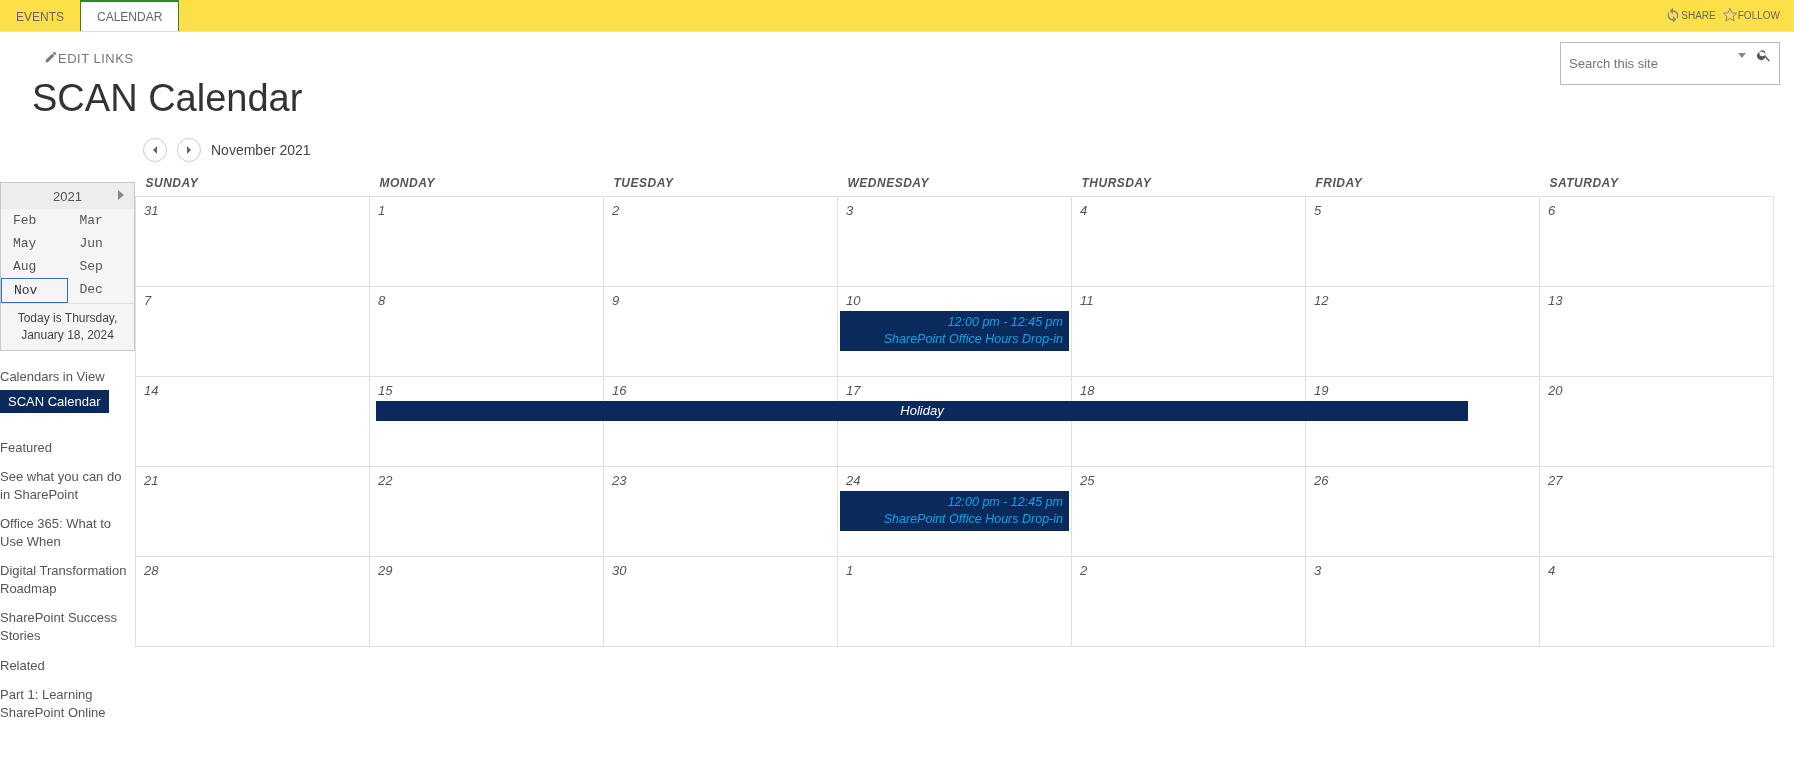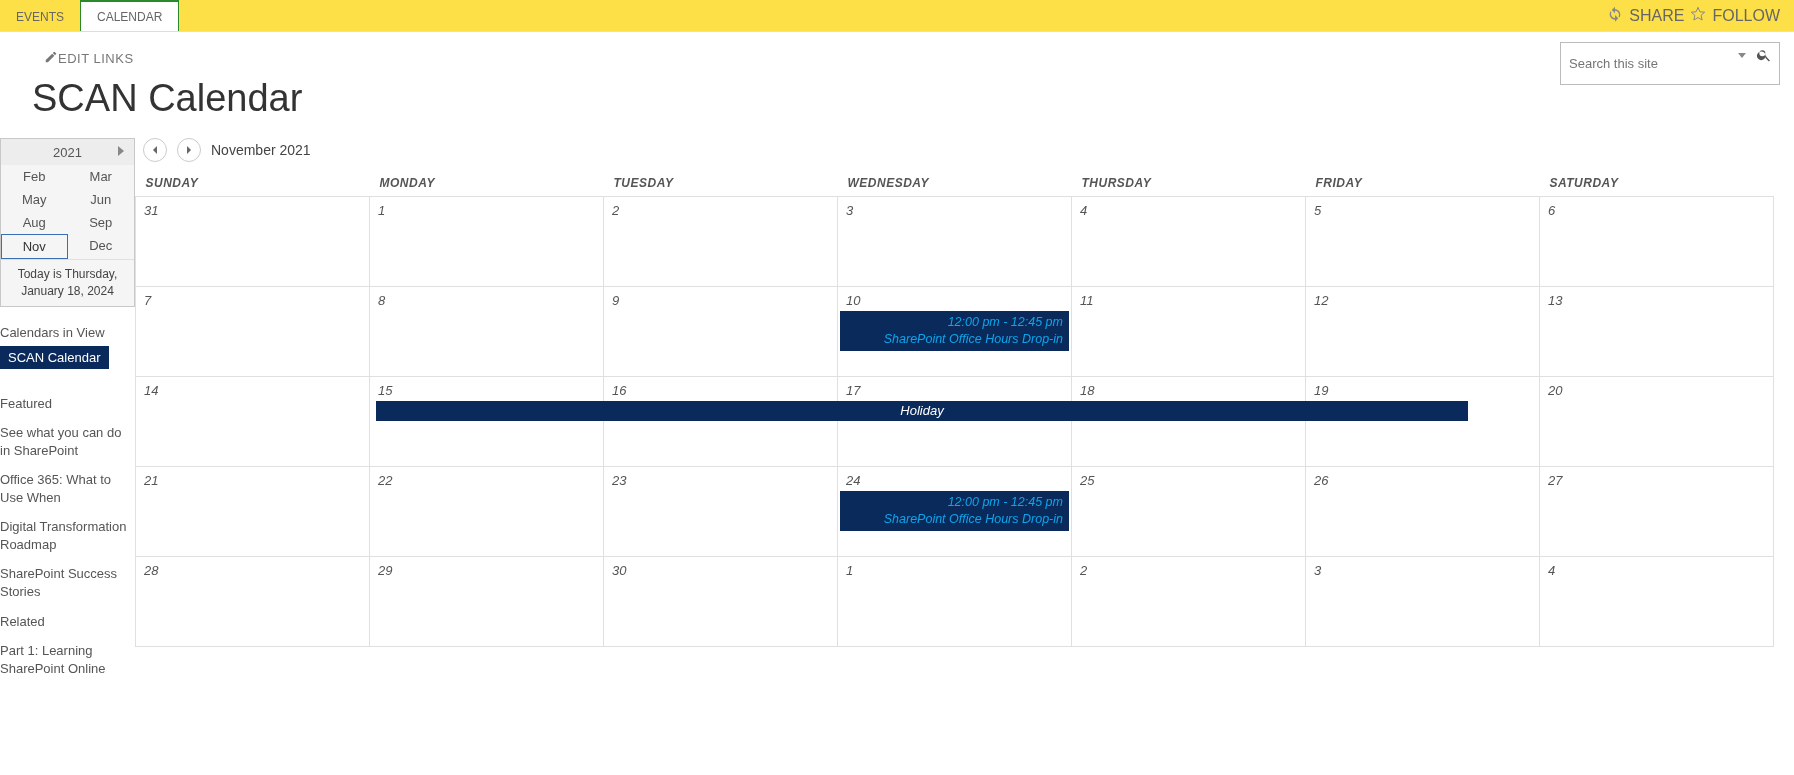--- a/index.html
+++ b/index.html
@@ -4,46 +4,46 @@
 <style>
   * { box-sizing: border-box; margin: 0; padding: 0; }
   body { font-family: "Segoe UI Light", "Segoe UI", Arial, sans-serif; font-size: 13px; color: #444; background: #fff; }
 
   
   .ribbon { background: #fde047; border-bottom: 1px solid #ddd; height: 32px; display: flex; align-items: stretch; }
   .ribbon-tabs { display: flex; }
   .ribbon-tab { padding: 8px 16px; font-size: 12px; color: #666; cursor: pointer; border-top: 2px solid transparent; }
   .ribbon-tab.active { border-top: 2px solid #2a8a2a; border-left:1px solid #2a8a2a; border-right:1px solid #2a8a2a; background:#fff; }
   .ribbon-actions { margin-left: auto; display: flex; align-items: center; gap: 6px; padding-right: 14px; }
-  .ribbon-action { display:flex; align-items:center; gap:6px; color:#666; font-size:16px; cursor:pointer;text-align:right; }
+  .ribbon-action { display:flex; align-items:center; gap:0; color:#666; font-size:10px; cursor:pointer;text-align:right; }
   .ribbon-action svg { width:16px; height:16px; fill:#888; }
 
   
   .topnav { padding: 18px 0 6px 44px; display:flex; align-items:center; position:relative; }
   .pencil-icon svg { width:14px; height:14px; fill:#777; }
   .edit-links { font-size:13px; color:#777; letter-spacing:0.5px; cursor:pointer; }
   .search-wrap { position:absolute; right:14px; top:10px; display:flex; align-items:center; }
   .search-input { width:220px; height:43px; border:1px solid #bbb; padding:2px 26px 2px 8px; font-size:13px; color:#8b5cf6; }
   .search-dd { width:0;height:0;border-left:4px solid transparent;border-right:4px solid transparent;border-top:5px solid #888; position:absolute; right:34px; top:11px; cursor:pointer;}
   .search-go { position:absolute; right:8px; top:5px; cursor:pointer; }
   .search-go svg { width:16px;height:16px; fill:#555; }
 
   .page-title { font-size:38px; font-weight:300; color:#333; padding: 4px 0 18px 32px; }
 
   
   .main { display:flex; }
-  .leftcol { width:135px; flex:none; }
+  .leftcol { width:135px; flex:none;margin-top:44px; }
   .rightcol { flex:1; padding-right:20px; }
 
   
   .mini { border:1px solid #c8c8c8; background:#f5f5f5; }
   .mini-header { background:#ededed; height:26px; display:flex; align-items:center; justify-content:center; position:relative; color:#555; font-size:13px;}
   .mini-next { position:absolute; right:10px; top:7px; width:0;height:0; border-top:5px solid transparent; border-bottom:5px solid transparent; border-left:6px solid #888; cursor:pointer;}
   .mini-grid { display:grid; grid-template-columns: 1fr 1fr; }
-  .mini-cell { text-align:center; padding:4px 0; font-size:13px; color:#555; cursor:pointer; }
+  .mini-cell { text-align:left; padding:4px 12px; font-size:13px; color:#555; cursor:pointer;font-family:Liberation Mono, monospace; }
   .mini-cell.sel { border:1px solid #3b6fb5; color:#333; }
   .today-row { text-align:center; font-size:12px; color:#444; padding:6px 4px; line-height:1.4; border-top:1px solid #e0e0e0;}
 
   .side-block { margin-top:14px; }
   .side-label { font-size:13px; color:#555; padding:4px 0 6px 0; }
   .side-item { font-size:13px; color:#fff; background:#0a2a5c; padding:4px 8px; display:inline-block; }
   .side-links { margin-top:20px; }
   .side-links div { font-size:13px; color:#555; padding:6px 0; line-height:1.35; cursor:pointer;}
 
   

